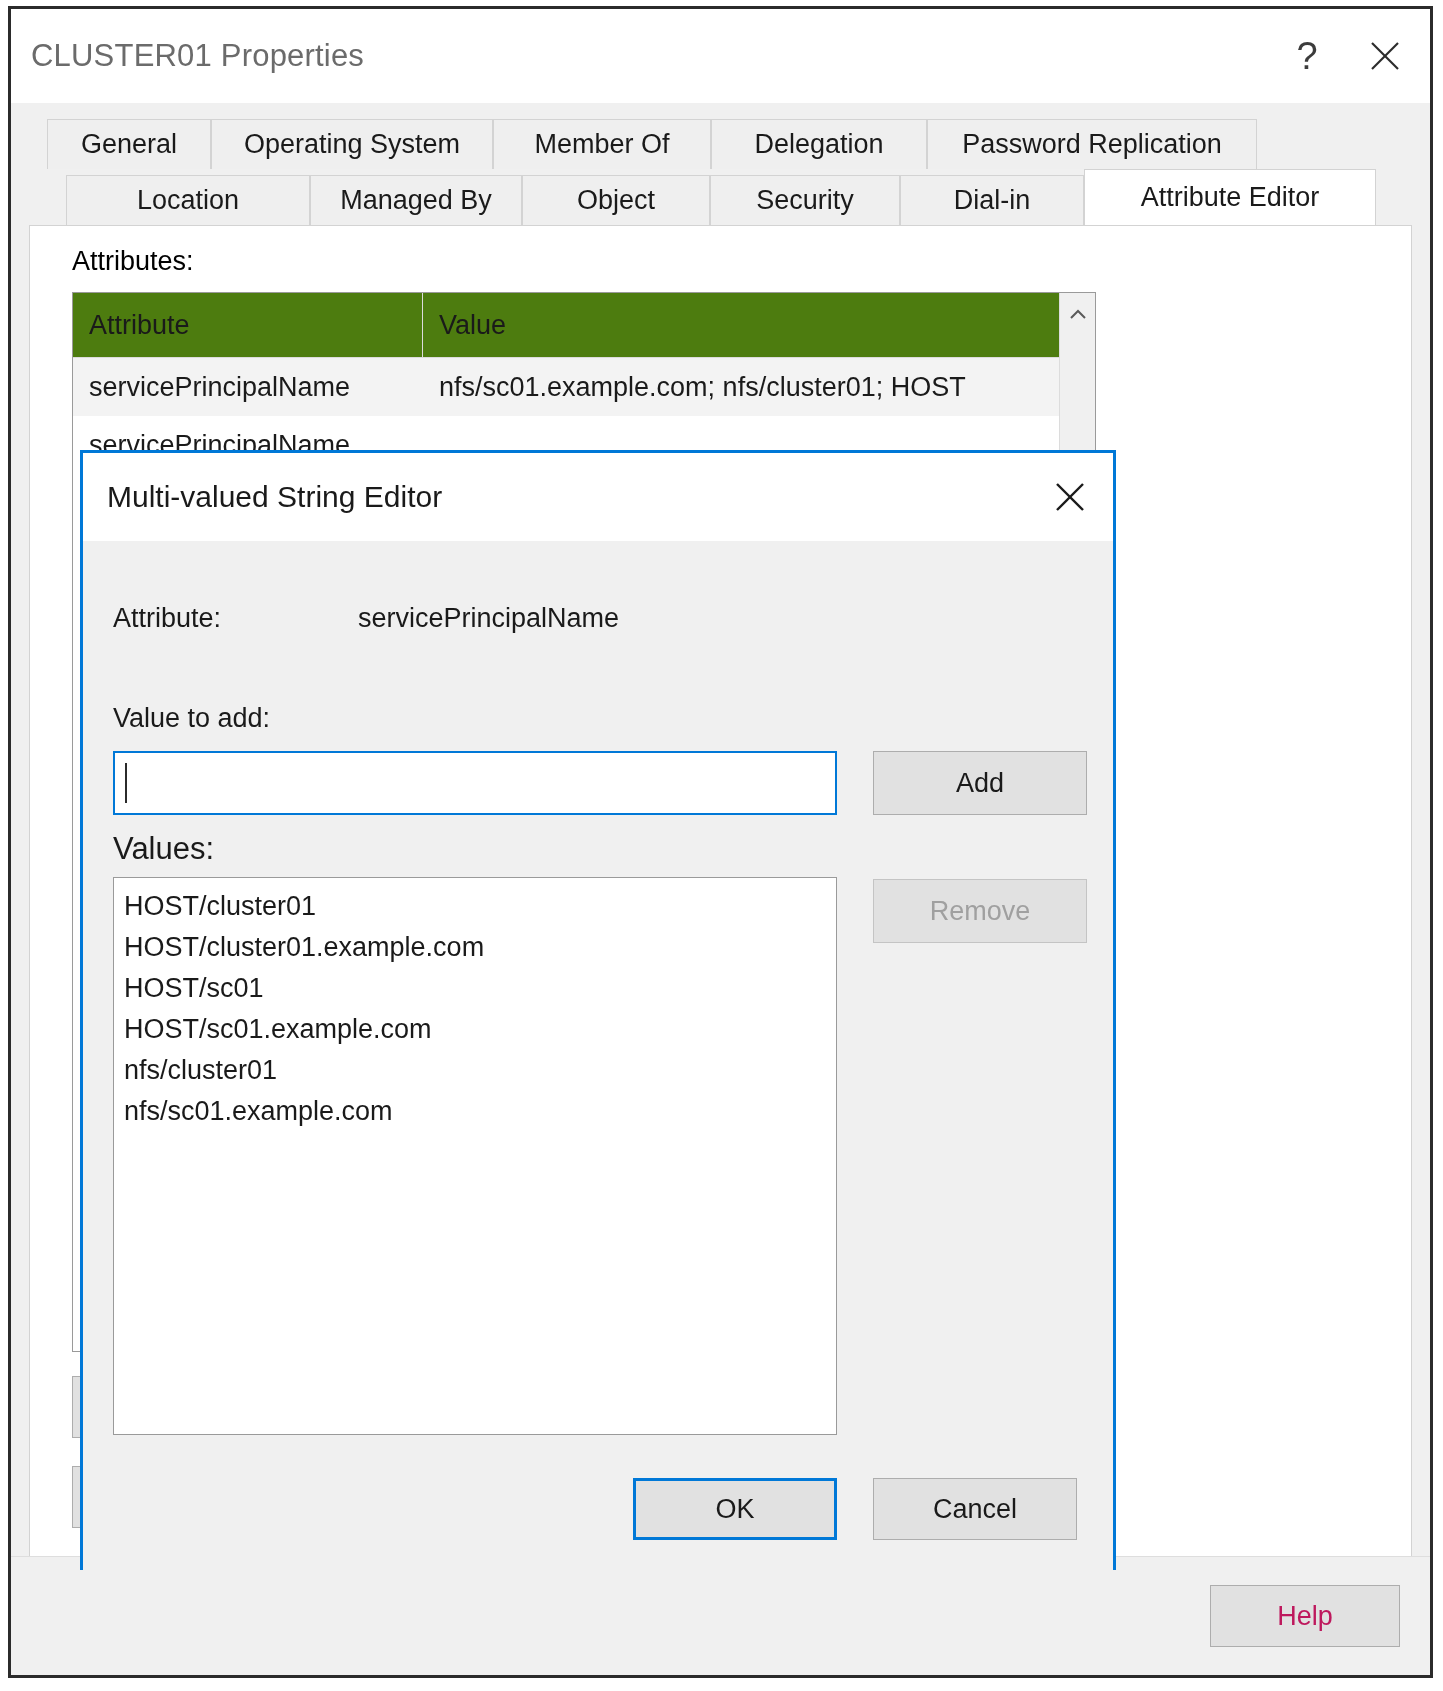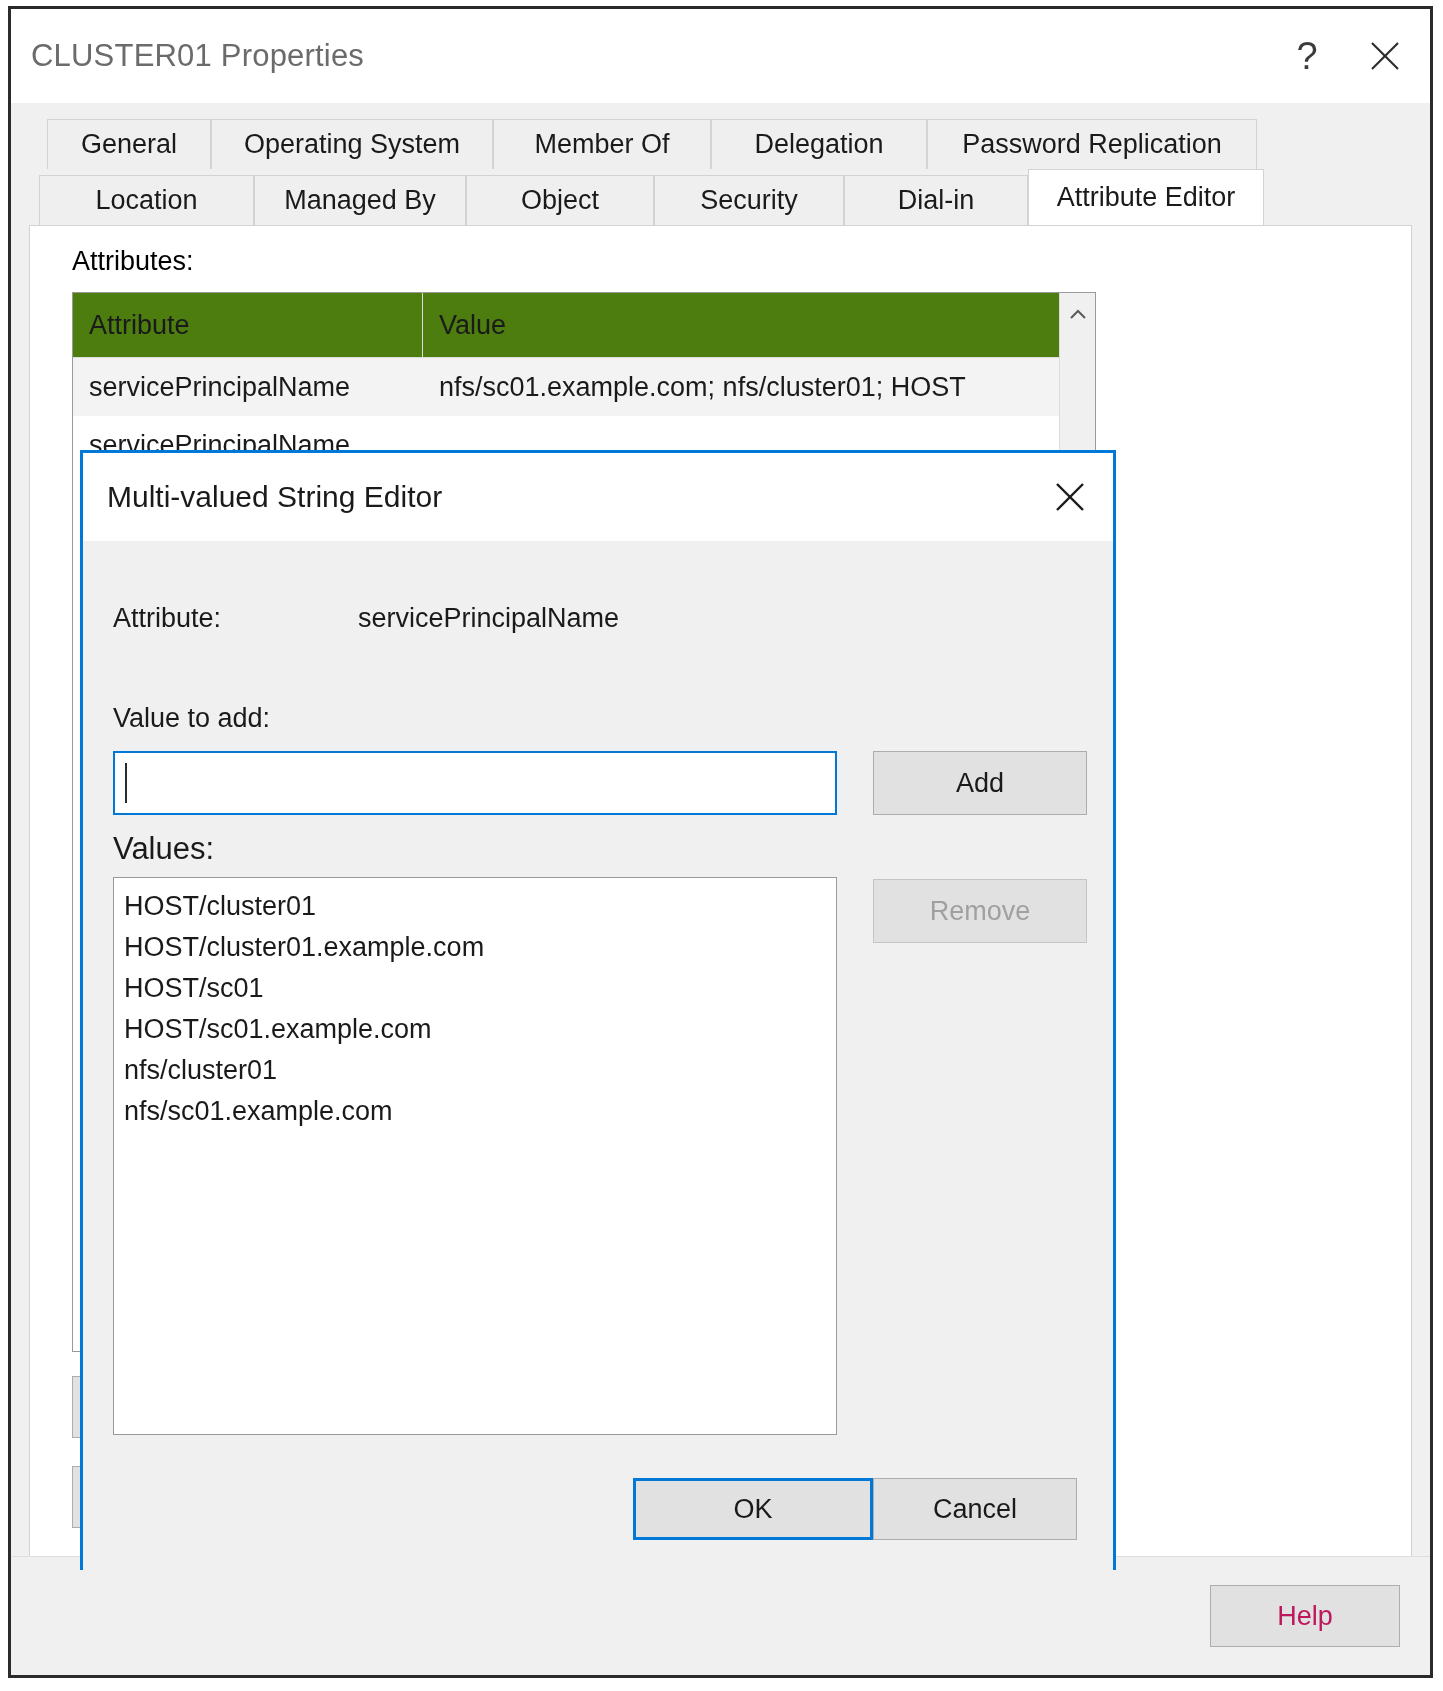--- a/index.html
+++ b/index.html
@@ -104,26 +104,26 @@
     height: 56px;
     padding-top: 12px;
     position: relative;
     z-index: 5;
   }
   .t-general      { width: 164px; }
   .t-os           { width: 282px; }
   .t-memberof     { width: 218px; }
   .t-delegation   { width: 216px; }
   .t-passwordrep  { width: 330px; }
-  .t-location     { width: 215px; }
+  .t-location     { width: 244px; margin-left: 27px; }
   .t-managedby    { width: 212px; }
   .t-object       { width: 188px; }
   .t-security     { width: 190px; }
   .t-dialin       { width: 184px; }
-  .t-attreditor   { width: 236px; }
+  .t-attreditor   { width: 292px; }
 
   
   .tab-page {
     background: #ffffff;
     border: 1px solid #d3d3d3;
     margin: 0 18px 0 18px;
     height: 1430px;
     box-sizing: border-box;
     position: relative;
   }
@@ -374,21 +374,21 @@
     left: 0;
     right: 0;
     bottom: 0;
     height: 114px;
     background: #f0f0f0;
   }
   .btn-ok {
     position: absolute;
     left: 550px;
     top: 22px;
-    width: 240px;
+    width: 204px;
     height: 62px;
     border: 3px solid #0078d7;
   }
   .btn-cancel {
     position: absolute;
     left: 790px;
     top: 22px;
     width: 204px;
     height: 62px;
   }

